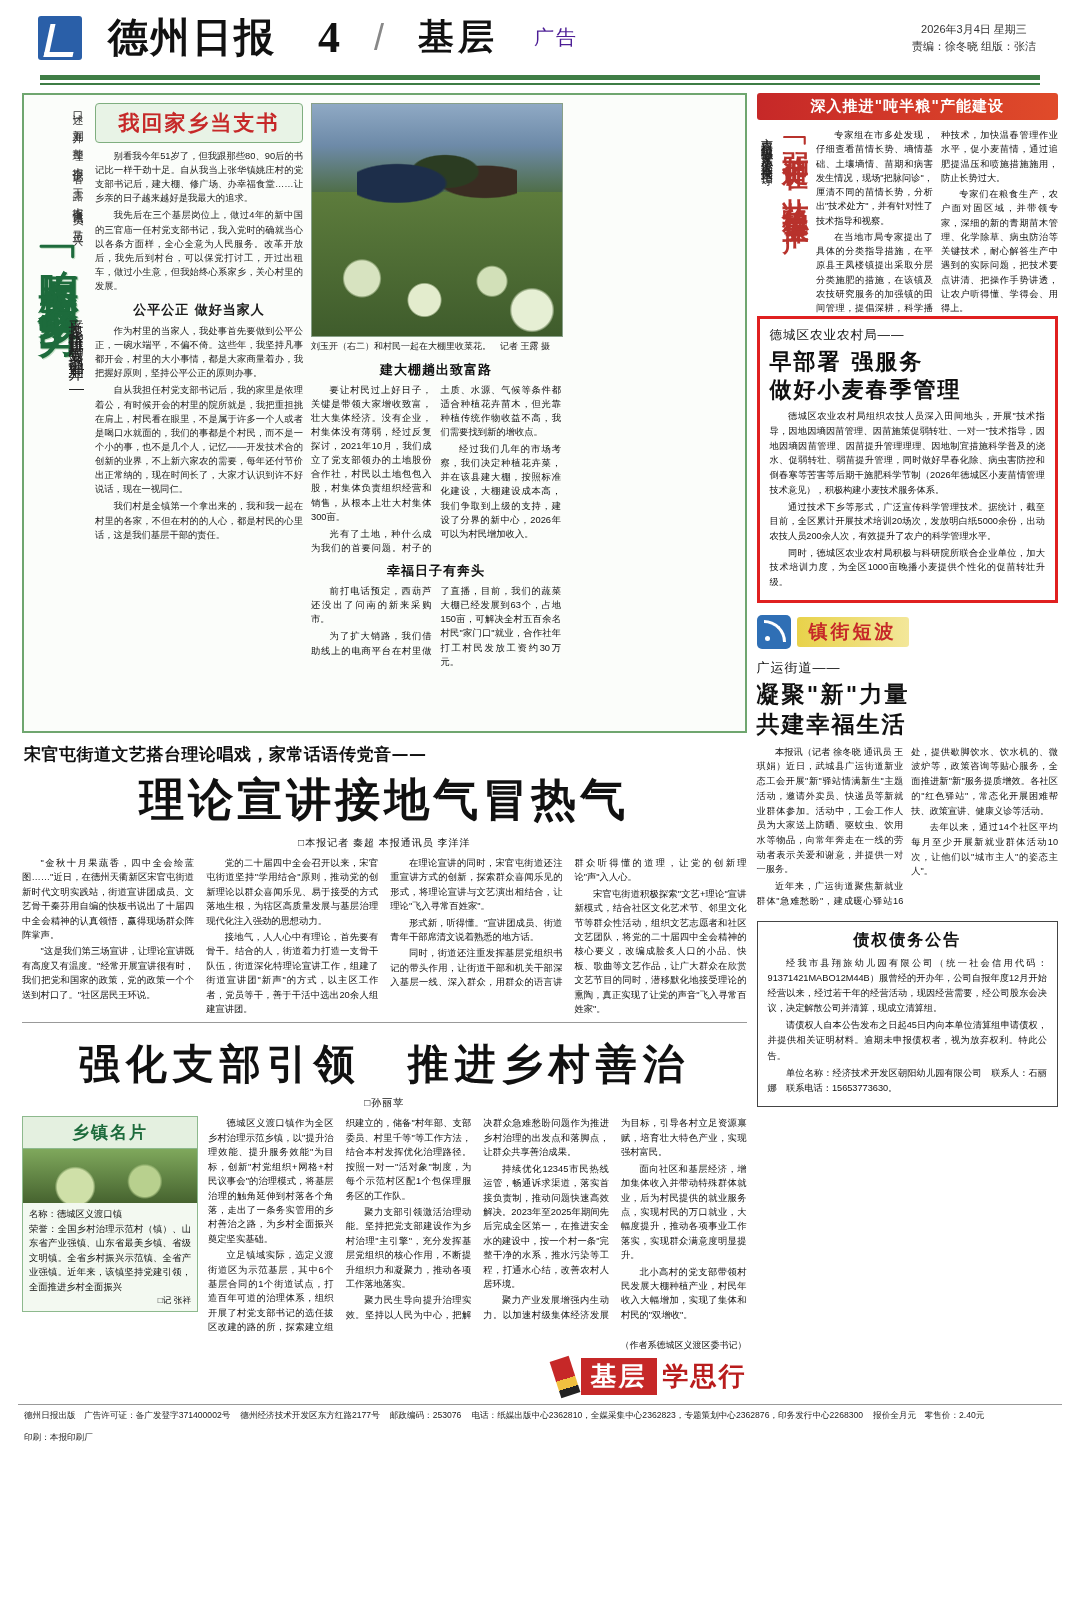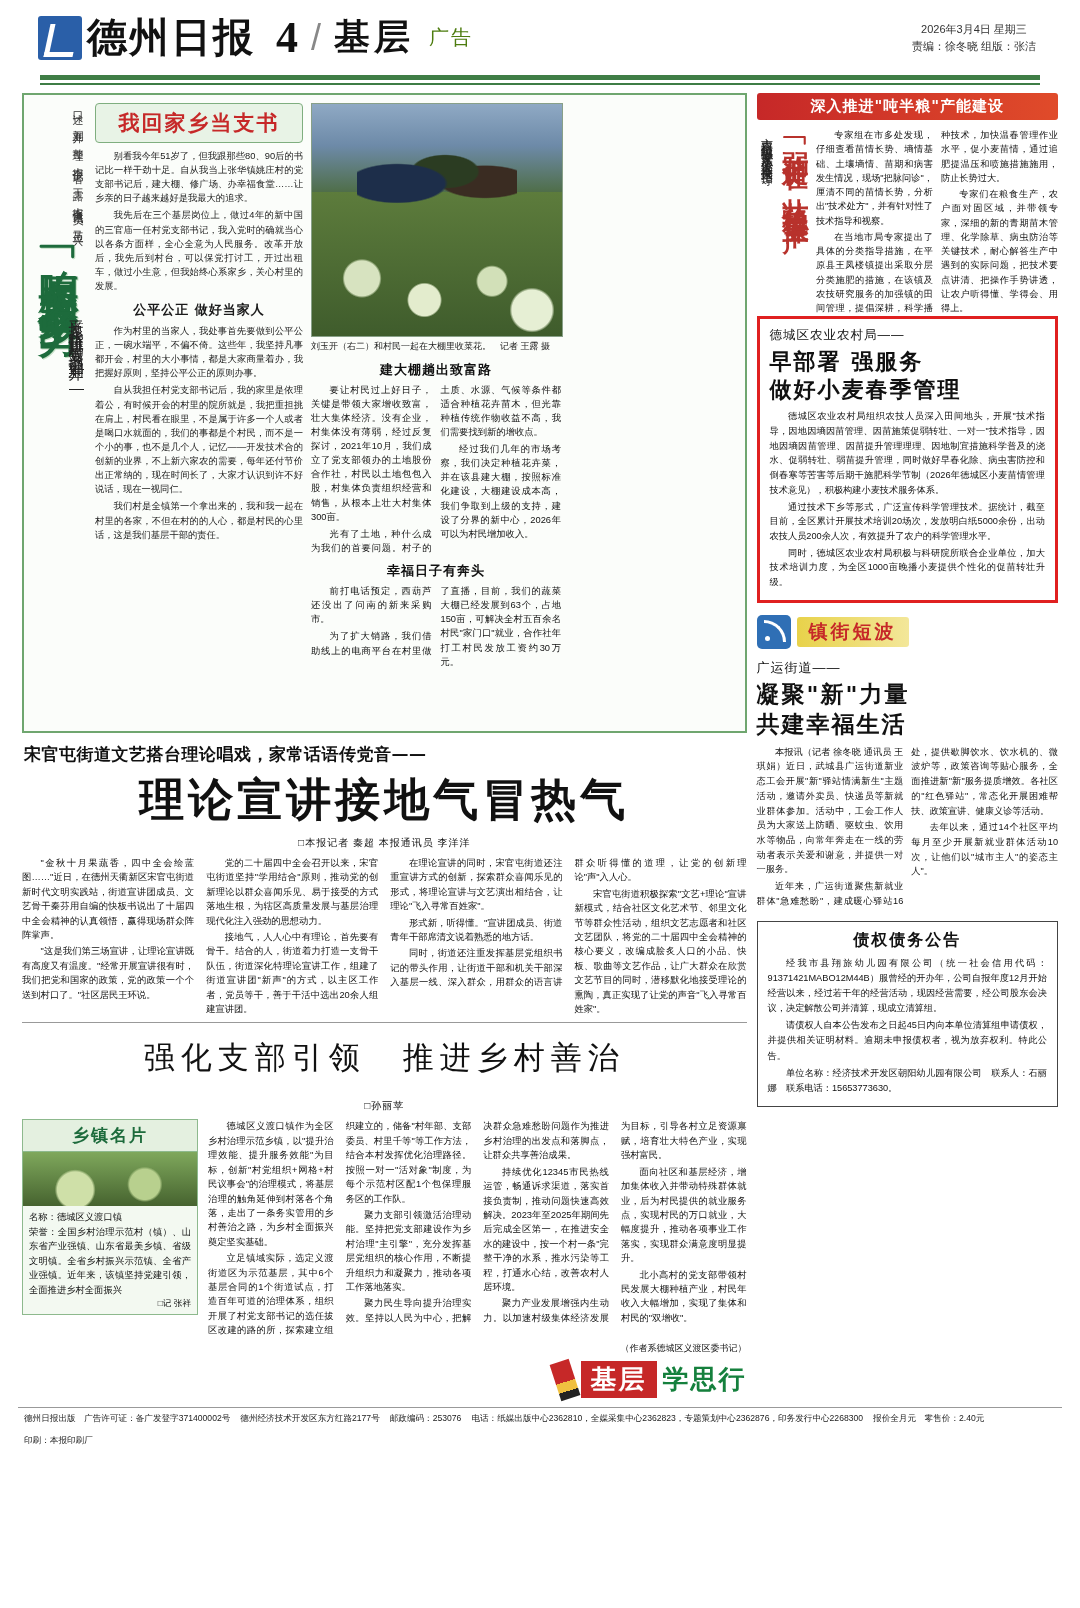--- a/index.html
+++ b/index.html
@@ -21,21 +21,21 @@
     position: relative;
     box-sizing: border-box;
     padding: 0 18px;
   }
 
   
   .masthead {
     display: flex;
     align-items: center;
     padding: 10px 20px 4px 20px;
-    gap: 5px;
+    gap: 26px;
     justify-content: center;
   }
   .logo-mark {
     width: 44px; height: 44px;
     background: #2a5fa8;
     border-radius: 3px;
     position: relative;
     flex: none;
   }
   .logo-mark:after {
@@ -69,21 +69,21 @@
   }
   .section-name {
     font-size: 36px;
     font-weight: bold;
     letter-spacing: 4px;
   }
   .section-kind {
     font-size: 20px;
     margin-left: 10px;
     letter-spacing: 2px;
-    color: #4d7c0f;
+    color: #4c1d95;
   }
   .masthead-right {
     margin-left: auto;
     text-align: center;
     font-size: 11px;
     line-height: 1.5;
     color: #333;
     padding-right: 6px;
   }
   .rule-green {
@@ -248,25 +248,25 @@
     column-count: 4;
     column-gap: 12px;
     font-size: 9.3px;
     line-height: 1.55;
     text-align: justify;
   }
   .cols-4 p, .cols-3 p, .cols-2 p { margin: 0 0 2px 0; text-indent: 2em; }
 
   .big-head2 {
     text-align: center;
-    font-size: 31px;
-    font-weight: normal;
+    font-size: 41px;
+    font-weight: bold;
     letter-spacing: 6px;
     font-family: "DejaVu Serif", serif;
-    margin: 14px 0 20px 0;
+    margin: 14px 0 4px 0;
   }
   .hairline {
     border-top: 1px solid #999;
     margin: 6px 0;
   }
 
   
   .card-box {
     border: 1px solid #8db98d;
     width: 176px;
@@ -469,21 +469,21 @@
     font-weight: bold;
     letter-spacing: 2px;
     padding: 1px 10px;
     font-family: "DejaVu Serif", serif;
   }
   .xue-si-xing {
     font-size: 26px;
     font-weight: bold;
     letter-spacing: 2px;
     font-family: "DejaVu Serif", serif;
-    color: #15803d;
+    color: #b91c1c;
   }
   .pen-icon {
     width: 20px; height: 38px;
     background: linear-gradient(180deg,#c62828 0 55%, #f0c040 55% 80%, #222 80%);
     transform: rotate(-18deg);
     flex: none;
   }
   .author-line {
     font-size: 9px;
     text-align: right;

